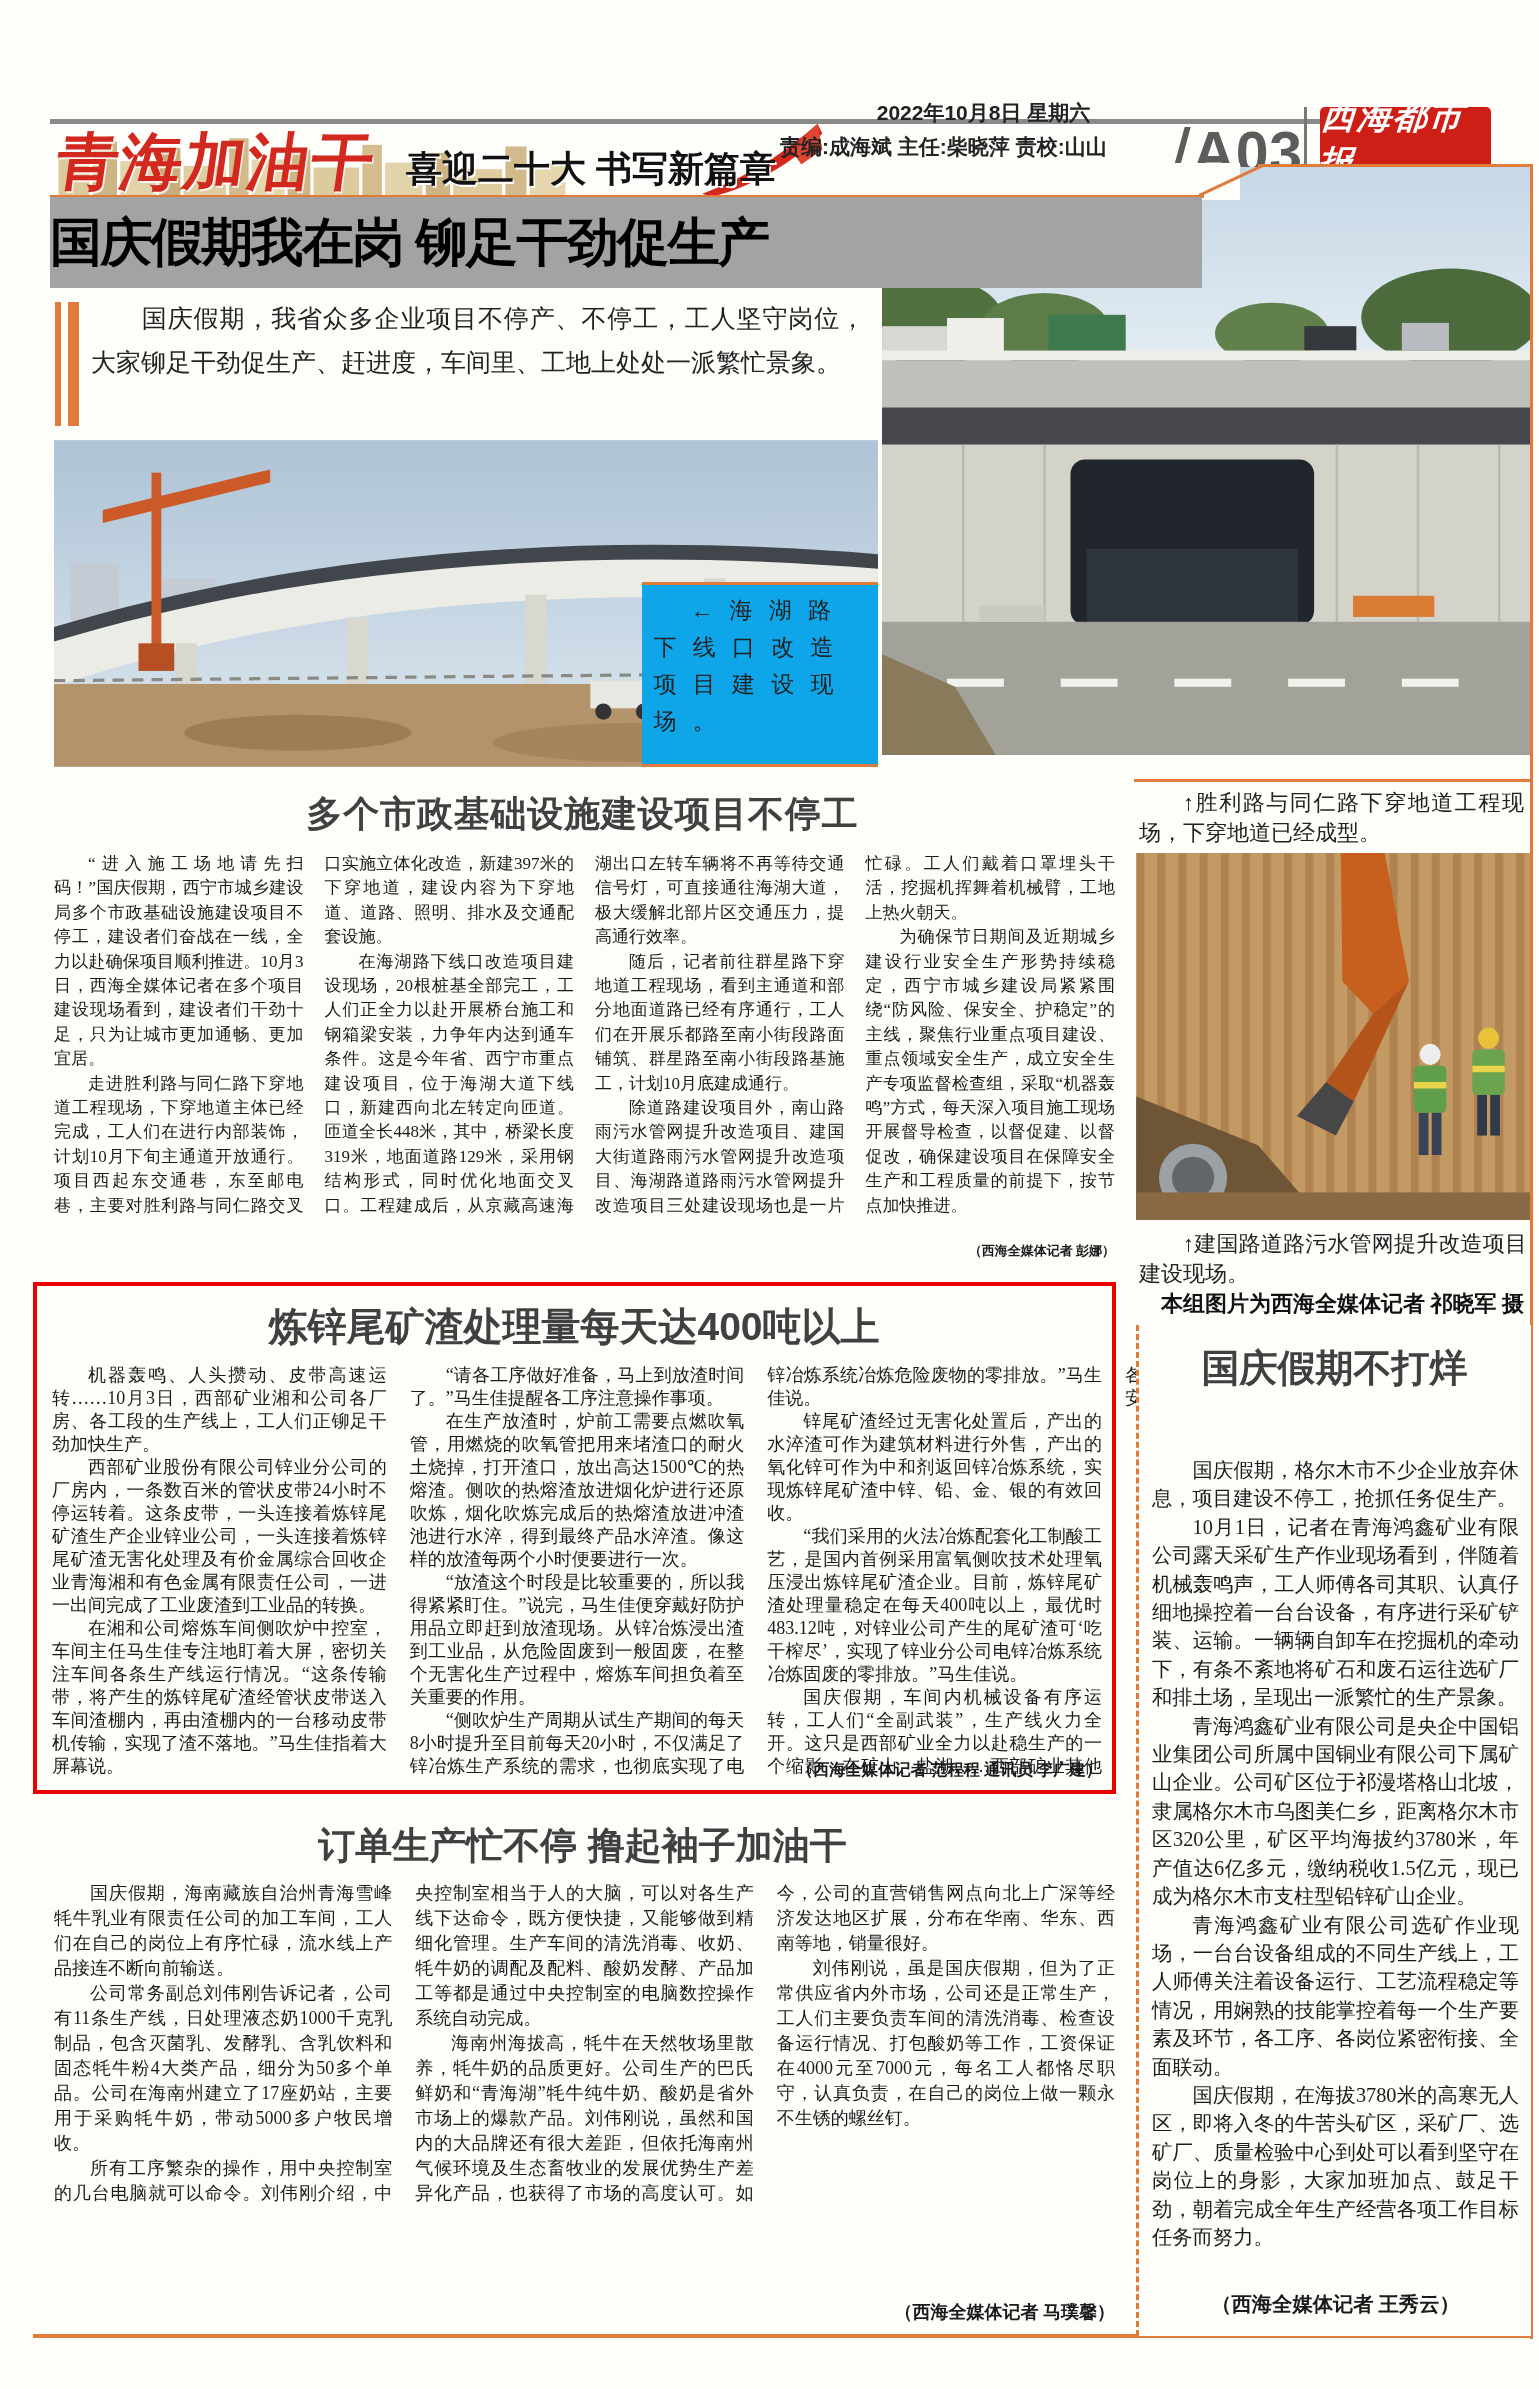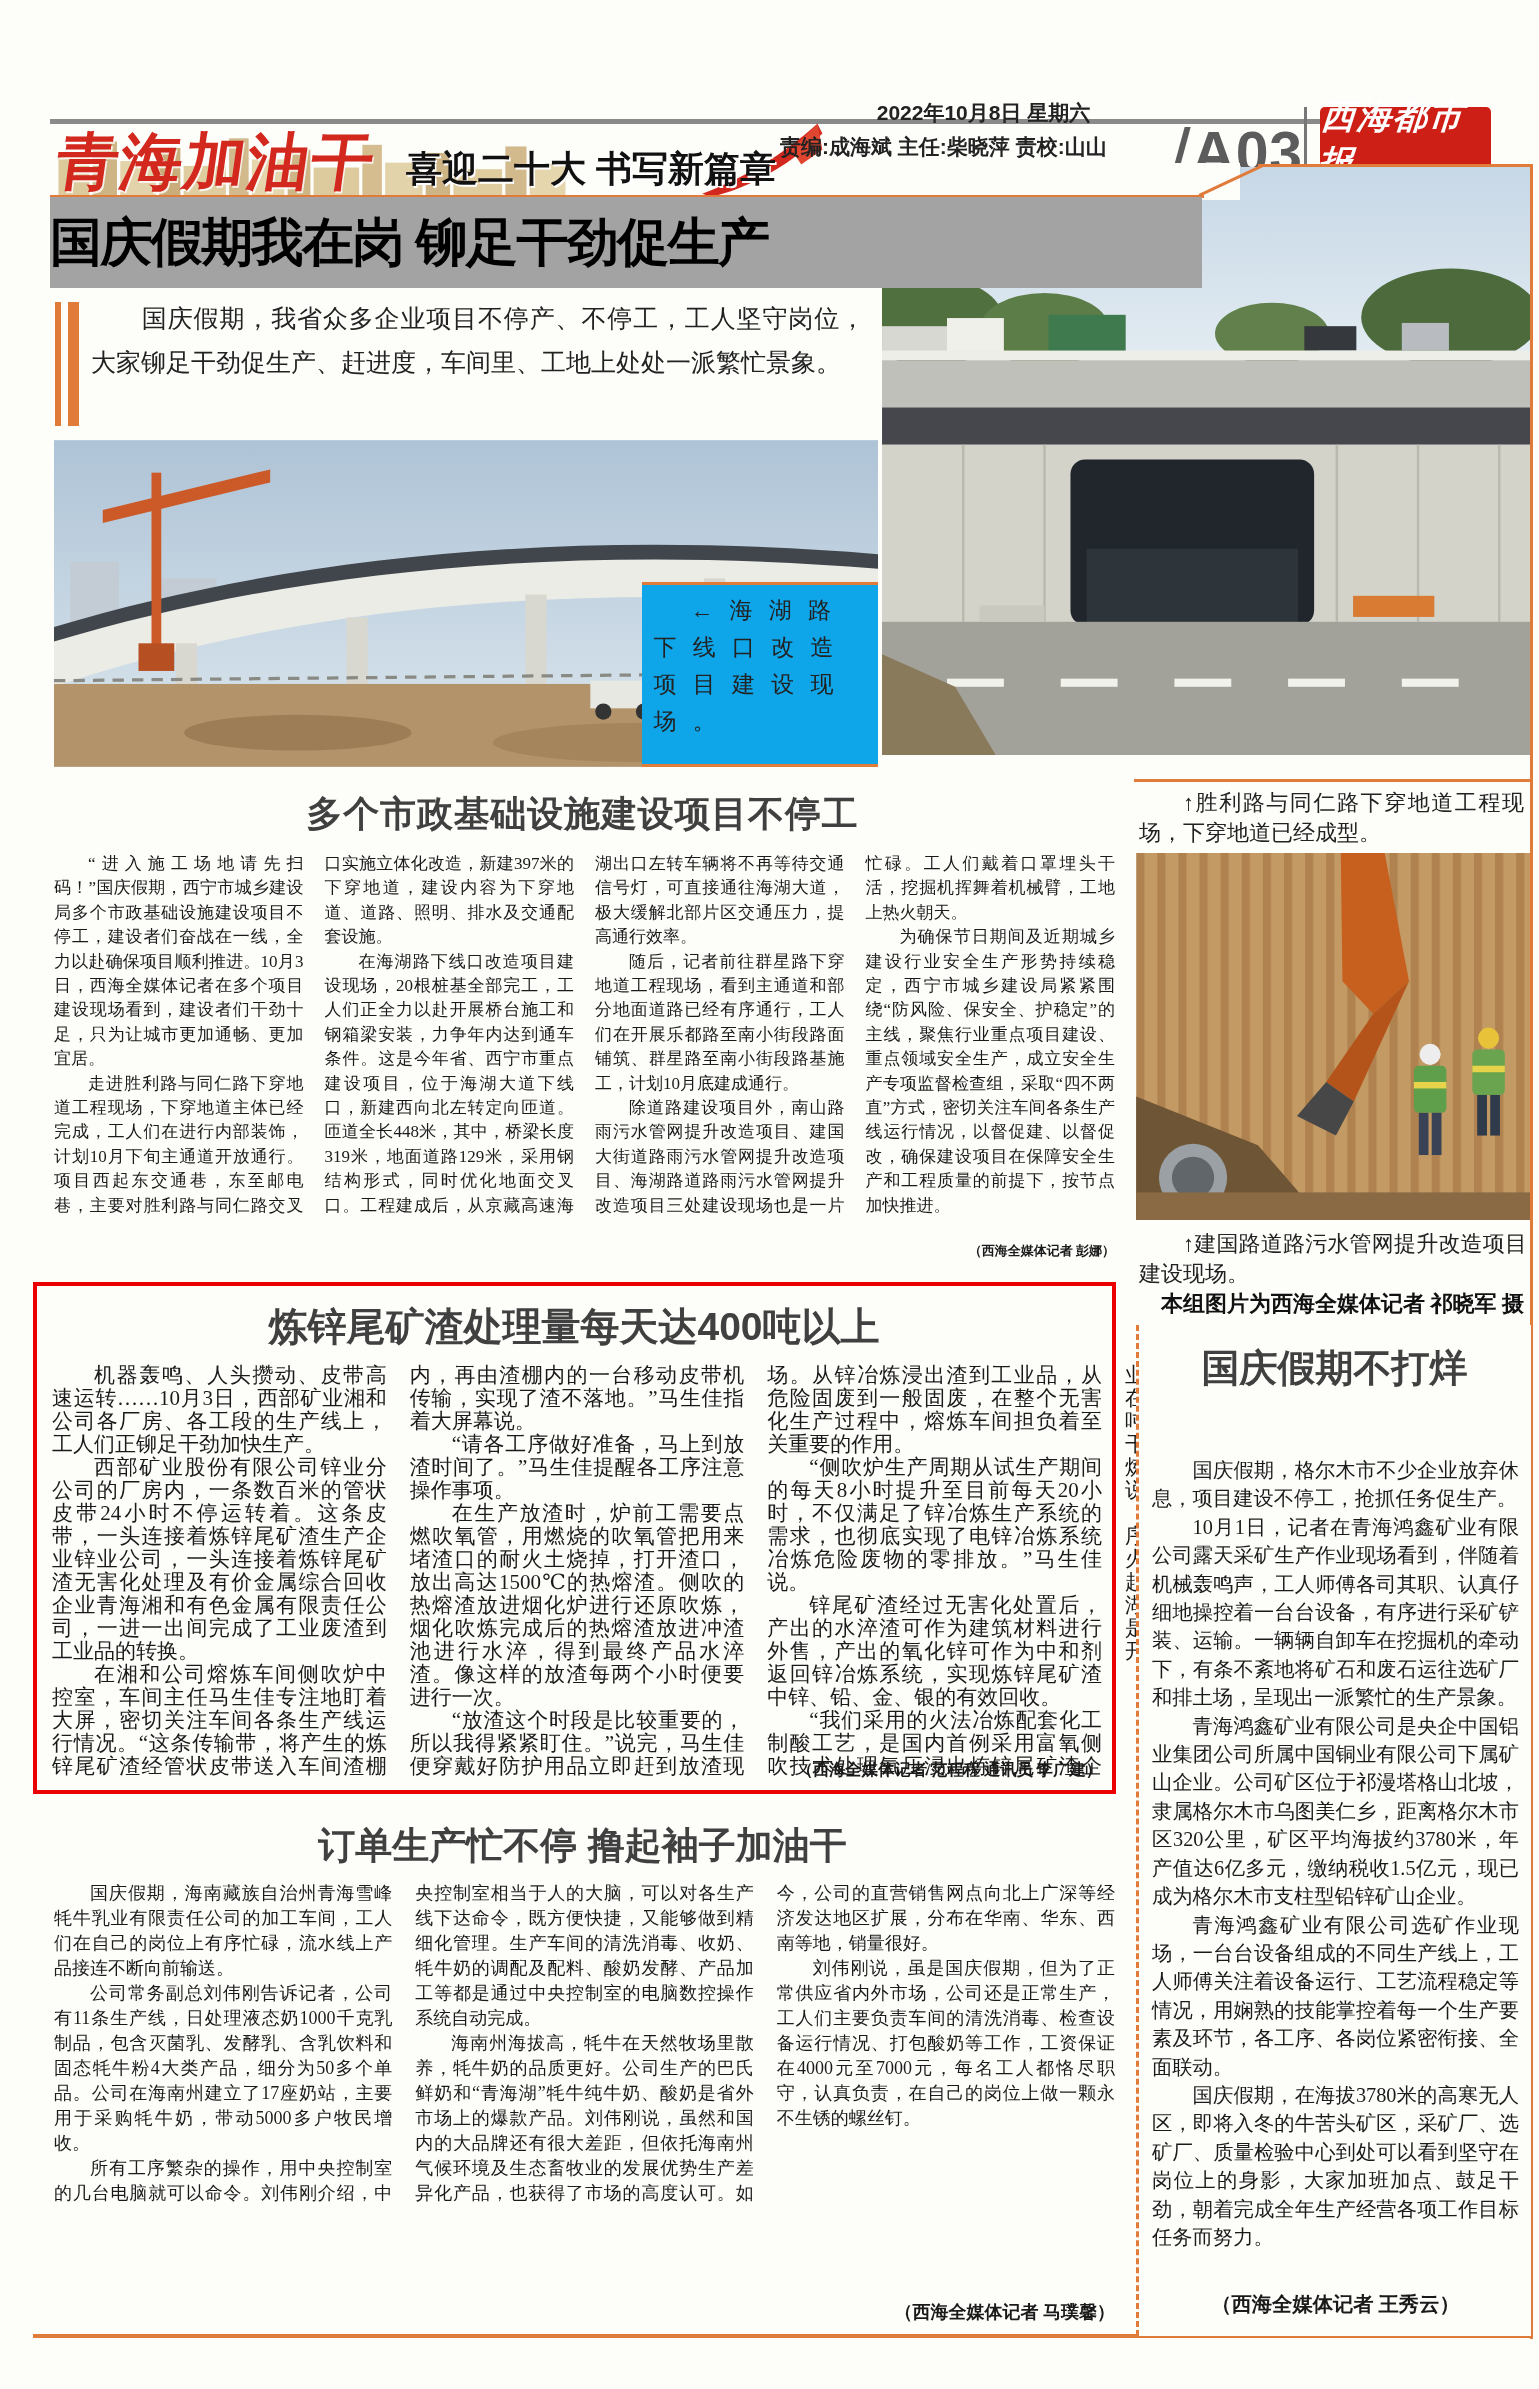--- a/index.html
+++ b/index.html
@@ -67,21 +67,21 @@
   .art-title{font-family:"Liberation Sans","DejaVu Sans",sans-serif;font-weight:900;color:#404040;text-align:center;}
   .a1-title{left:50px;top:790px;width:1065px;font-size:36px;letter-spacing:0.8px;}
   .a1-text{left:54px;top:852px;width:1061px;height:418px;column-count:4;column-gap:21px;
         font-size:17px;line-height:24.4px;text-align:justify;}
   .para{margin:0;text-indent:2em;}
   .byline{margin:0;text-align:right;font-weight:bold;padding-right:.4em;}
 
   .redbox{left:32.5px;top:1282px;width:1083px;height:512px;border:4.1px solid #ea0000;background:#fdfdfa;box-sizing:border-box;}
   .a2-title{left:32.5px;top:1300px;width:1083px;font-size:39px;}
   .a2-text{left:52px;top:1364px;width:1050px;height:423px;column-count:3;column-gap:23px;
-        font-size:21px;line-height:23px;text-align:justify;}
+        font-size:18px;line-height:23px;text-align:justify;}
 
   .rightbox{left:1136px;top:1325px;width:395px;height:1011px;border-left:3.3px dashed #e07b3a;box-sizing:border-box;background:#fdfdfa;}
   .a3-title{left:1146px;top:1343px;width:377px;font-size:38px;line-height:50px;}
   .a3-text{left:1152px;top:1456px;width:367px;height:858px;font-size:20.3px;line-height:28.4px;text-align:justify;}
 
   .a4-title{left:50px;top:1821px;width:1065px;font-size:37px;}
   .a4-text{left:54px;top:1881px;width:1061px;height:445px;column-count:3;column-gap:23px;
         font-size:18px;line-height:25px;text-align:justify;}
 </style>
 </head>
@@ -264,21 +264,21 @@
   <div class="abs caption exc-caption">↑建国路道路污水管网提升改造项目建设现场。</div>
   <div class="abs credit">本组图片为西海全媒体记者 祁晓军 摄</div>
 
   <div class="abs art-title a1-title">多个市政基础设施建设项目不停工</div>
   <div class="abs a1-text">
   <p class="para">“进入施工场地请先扫码！”国庆假期，西宁市城乡建设局多个市政基础设施建设项目不停工，建设者们奋战在一线，全力以赴确保项目顺利推进。10月3日，西海全媒体记者在多个项目建设现场看到，建设者们干劲十足，只为让城市更加通畅、更加宜居。</p>
       <p class="para">走进胜利路与同仁路下穿地道工程现场，下穿地道主体已经完成，工人们在进行内部装饰，计划10月下旬主通道开放通行。项目西起东交通巷，东至邮电巷，主要对胜利路与同仁路交叉口实施立体化改造，新建397米的下穿地道，建设内容为下穿地道、道路、照明、排水及交通配套设施。</p>
       <p class="para">在海湖路下线口改造项目建设现场，20根桩基全部完工，工人们正全力以赴开展桥台施工和钢箱梁安装，力争年内达到通车条件。这是今年省、西宁市重点建设项目，位于海湖大道下线口，新建西向北左转定向匝道。匝道全长448米，其中，桥梁长度319米，地面道路129米，采用钢结构形式，同时优化地面交叉口。工程建成后，从京藏高速海湖出口左转车辆将不再等待交通信号灯，可直接通往海湖大道，极大缓解北部片区交通压力，提高通行效率。</p>
       <p class="para">随后，记者前往群星路下穿地道工程现场，看到主通道和部分地面道路已经有序通行，工人们在开展乐都路至南小街段路面铺筑、群星路至南小街段路基施工，计划10月底建成通行。</p>
       <p class="para">除道路建设项目外，南山路雨污水管网提升改造项目、建国大街道路雨污水管网提升改造项目、海湖路道路雨污水管网提升改造项目三处建设现场也是一片忙碌。工人们戴着口罩埋头干活，挖掘机挥舞着机械臂，工地上热火朝天。</p>
-      <p class="para">为确保节日期间及近期城乡建设行业安全生产形势持续稳定，西宁市城乡建设局紧紧围绕“防风险、保安全、护稳定”的主线，聚焦行业重点项目建设、重点领域安全生产，成立安全生产专项监督检查组，采取“四不两直”方式，密切关注车间各条生产线运行情况，以督促建、以督促改，确保建设项目在保障安全生产和工程质量的前提下，按节点加快推进。</p>
+      <p class="para">为确保节日期间及近期城乡建设行业安全生产形势持续稳定，西宁市城乡建设局紧紧围绕“防风险、保安全、护稳定”的主线，聚焦行业重点项目建设、重点领域安全生产，成立安全生产专项监督检查组，采取“机器轰鸣”方式，每天深入项目施工现场开展督导检查，以督促建、以督促改，确保建设项目在保障安全生产和工程质量的前提下，按节点加快推进。</p>
     </div>
   <p class="abs byline" style="left:54px;top:1242px;width:1061px;">（西海全媒体记者 彭娜）</p>
 
   <div class="abs redbox"></div>
   <div class="abs art-title a2-title">炼锌尾矿渣处理量每天达400吨以上</div>
   <div class="abs a2-text">
       <p class="para">机器轰鸣、人头攒动、皮带高速运转……10月3日，西部矿业湘和公司各厂房、各工段的生产线上，工人们正铆足干劲加快生产。</p>
       <p class="para">西部矿业股份有限公司锌业分公司的厂房内，一条数百米的管状皮带24小时不停运转着。这条皮带，一头连接着炼锌尾矿渣生产企业锌业公司，一头连接着炼锌尾矿渣无害化处理及有价金属综合回收企业青海湘和有色金属有限责任公司，一进一出间完成了工业废渣到工业品的转换。</p>
       <p class="para">在湘和公司熔炼车间侧吹炉中控室，车间主任马生佳专注地盯着大屏，密切关注车间各条生产线运行情况。“这条传输带，将产生的炼锌尾矿渣经管状皮带送入车间渣棚内，再由渣棚内的一台移动皮带机传输，实现了渣不落地。”马生佳指着大屏幕说。</p>
       <p class="para">“请各工序做好准备，马上到放渣时间了。”马生佳提醒各工序注意操作事项。</p>

